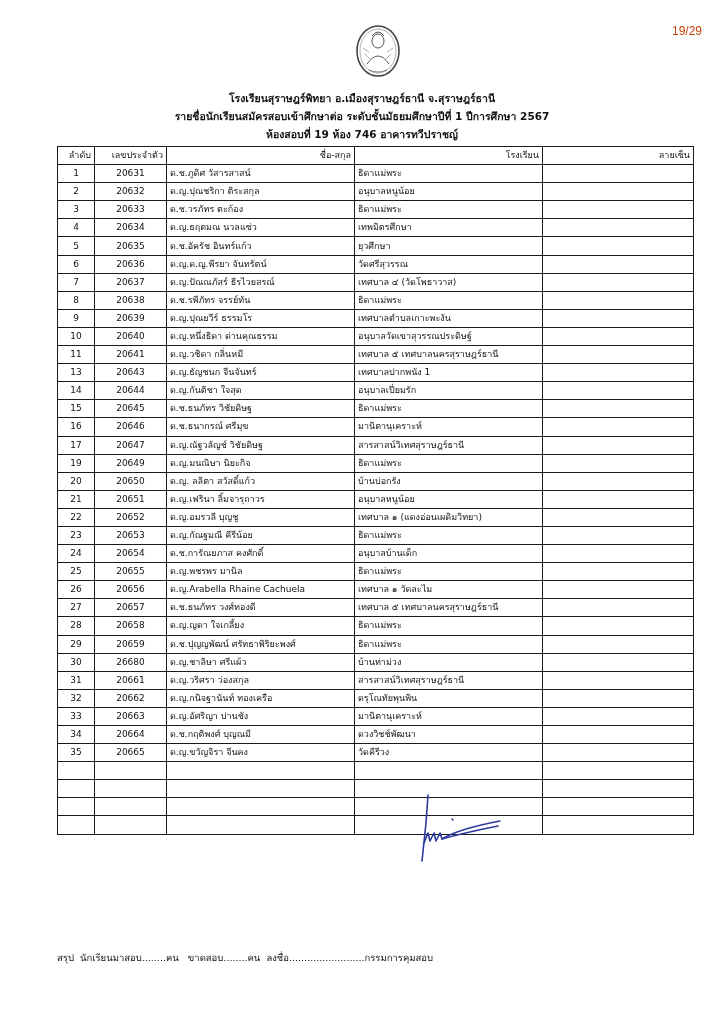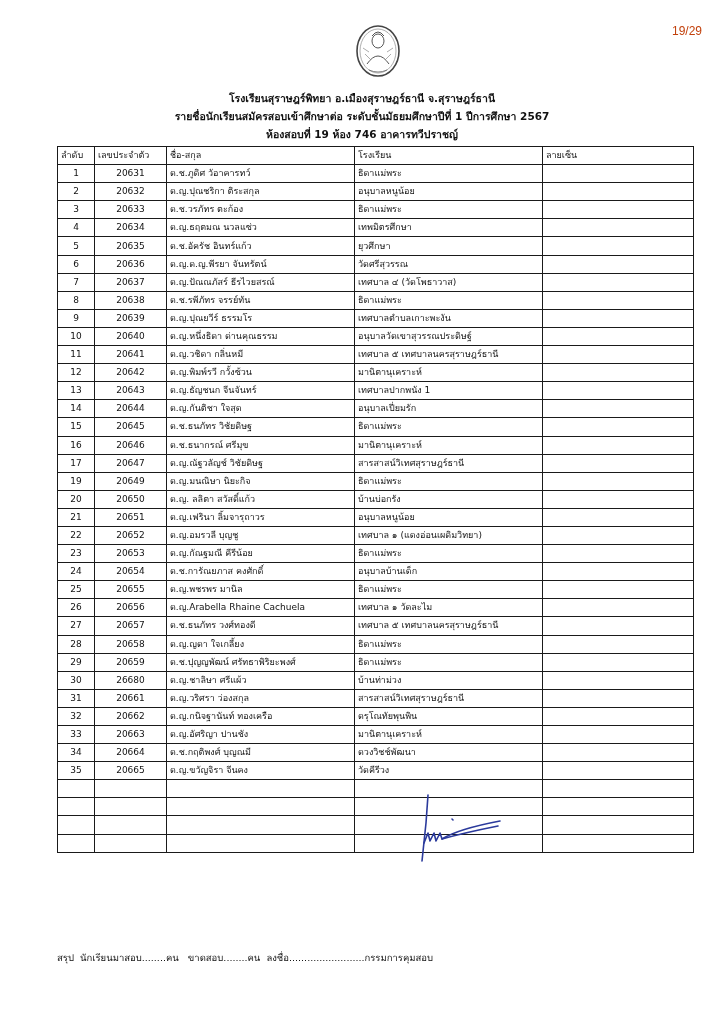--- a/index.html
+++ b/index.html
@@ -26,21 +26,21 @@
       position: absolute; left: 57px; top: 146px;
       border-collapse: collapse; table-layout: fixed;
       width: 636px;
     }
     .roster td, .roster th {
       border: 1.4px solid #1a1a1a;
       height: 17.1px; padding: 0 3px;
       font-size: 9px; line-height: 17px; white-space: nowrap; overflow: hidden;
       font-weight: normal;
     }
-    .roster th { text-align: left; margin-top: 48px; }
+    .roster th { text-align: right; margin-top: 48px; }
     .roster td.c { text-align: center; }
     .roster td.l { text-align: left; }
     .col-no { width: 37px; }
     .col-id { width: 72px; }
     .col-name { width: 188px; }
     .col-school { width: 188px; }
     .col-sign { width: 151px; }
     .signature {
       position: absolute; left: 418px; top: 793px; width: 90px; height: 72px;
       pointer-events: none;
@@ -85,21 +85,21 @@
       <th>เลขประจำตัว</th>
       <th>ชื่อ-สกุล</th>
       <th>โรงเรียน</th>
       <th>ลายเซ็น</th>
     </tr>
   </thead>
   <tbody id="roster-body">
       <tr>
         <td class="c">1</td>
         <td class="c">20631</td>
-        <td class="l">ด.ช.ภูดิศ วัอาคารทว์</td>
+        <td class="l">ด.ช.ภูดิศ วัสารสาสน์</td>
         <td class="l">ธิดาแม่พระ</td>
         <td class="l"></td>
       </tr>
       <tr>
         <td class="c">2</td>
         <td class="c">20632</td>
         <td class="l">ด.ญ.ปุณชริกา ติระสกุล</td>
         <td class="l">อนุบาลหนูน้อย</td>
         <td class="l"></td>
       </tr>
@@ -157,27 +157,20 @@
         <td class="c">20640</td>
         <td class="l">ด.ญ.หนึ่งธิดา ด่านคุณธรรม</td>
         <td class="l">อนุบาลวัดเขาสุวรรณประดิษฐ์</td>
         <td class="l"></td>
       </tr>
       <tr>
         <td class="c">11</td>
         <td class="c">20641</td>
         <td class="l">ด.ญ.วชิดา กลิ่นหมี</td>
         <td class="l">เทศบาล ๕ เทศบาลนครสุราษฎร์ธานี</td>
-        <td class="l"></td>
-      </tr>
-      <tr>
-        <td class="c">12</td>
-        <td class="c">20642</td>
-        <td class="l">ด.ญ.พิมพ์รวี กวั้งซ้วน</td>
-        <td class="l">มานิตานุเคราะห์</td>
         <td class="l"></td>
       </tr>
       <tr>
         <td class="c">13</td>
         <td class="c">20643</td>
         <td class="l">ด.ญ.ธัญชนก จีนจันทร์</td>
         <td class="l">เทศบาลปากพนัง 1</td>
         <td class="l"></td>
       </tr>
       <tr>

